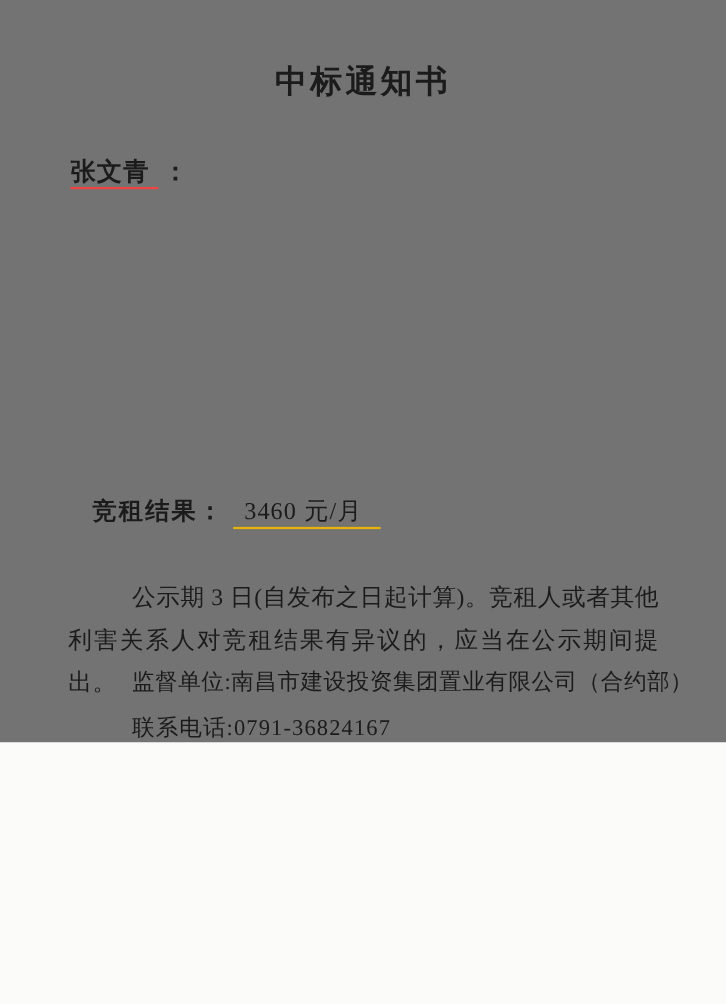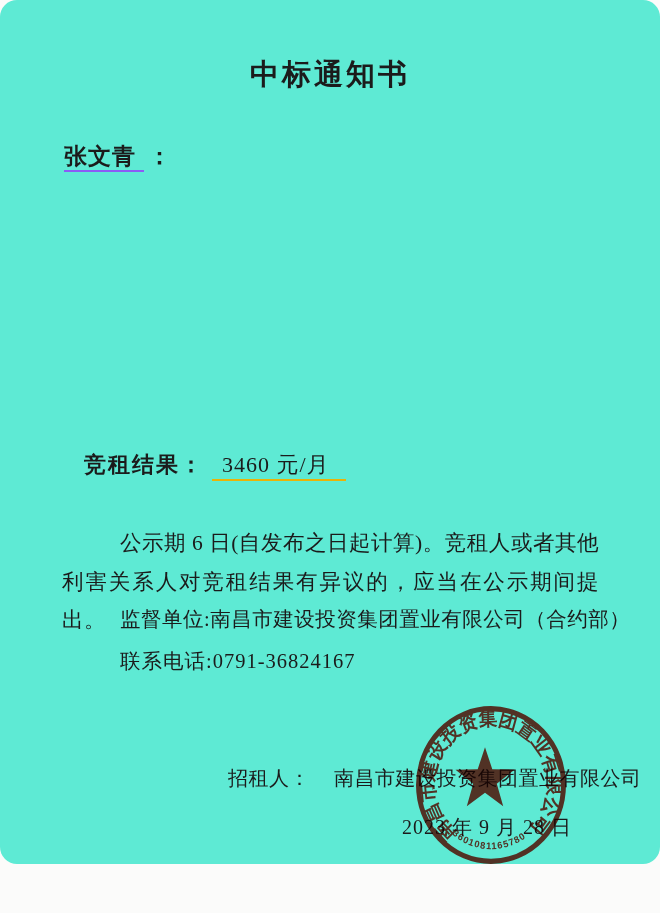--- a/index.html
+++ b/index.html
@@ -1,33 +1,32 @@
 <!DOCTYPE html>
 <html><head>
 <meta charset="utf-8">
 <style>
   html,body{margin:0;padding:0;background:#fbfbfa;}
   .page{
     position:relative;
-    width:660px;height:864px;
-    background:#5eead4;
+    width:660px;height:675px;
+    background:#737373;
     overflow:hidden;
     font-family:"Liberation Serif","DejaVu Serif",serif;
     color:#1b1b1b;
-    border-radius:17px;
   }
   .title{
     position:absolute;top:55px;left:0;width:660px;margin:0;
     text-align:center;font-size:29px;font-weight:600;letter-spacing:3px;
   }
   .salutation{
     position:absolute;top:141px;left:64px;
     font-size:23px;font-weight:700;letter-spacing:1px;
   }
-  .salutation .name{border-bottom:2px solid #8b5cf6;padding:0 8px 1px 0;}
+  .salutation .name{border-bottom:2px solid #ef4444;padding:0 8px 1px 0;}
   .salutation .colon{margin-left:4px;}
   .body-para{
     position:absolute;top:186px;left:62px;width:537px;margin:0;
     font-size:21.5px;line-height:38.6px;
     text-align:justify;text-justify:inter-character;
     text-indent:58px;letter-spacing:0.5px;
   }
   .hl{font-weight:700;border-bottom:2px solid #1b1b1b;}
   .result{
     position:absolute;top:450px;left:84px;
@@ -77,21 +76,21 @@
 
   <div class="salutation">
     <span class="name">张文青</span><span class="colon">：</span>
   </div>
 
 
   <div class="result">
     <span class="label">竞租结果：</span><span class="value">3460 元/月</span>
   </div>
 
-  <p class="notice">公示期 6 日(自发布之日起计算)。竞租人或者其他利害关系人对竞租结果有异议的，应当在公示期间提出。</p>
+  <p class="notice">公示期 3 日(自发布之日起计算)。竞租人或者其他利害关系人对竞租结果有异议的，应当在公示期间提出。</p>
 
   <div class="supervisor">监督单位:南昌市建设投资集团置业有限公司（合约部）</div>
 
   <div class="phone">联系电话:0791-36824167</div>
 
   <div class="issuer">
     <span class="issuer-label">招租人：</span><span>南昌市建设投资集团置业有限公司</span>
   </div>
 
   <div class="date-line">2023 年 9 月 28 日</div>

